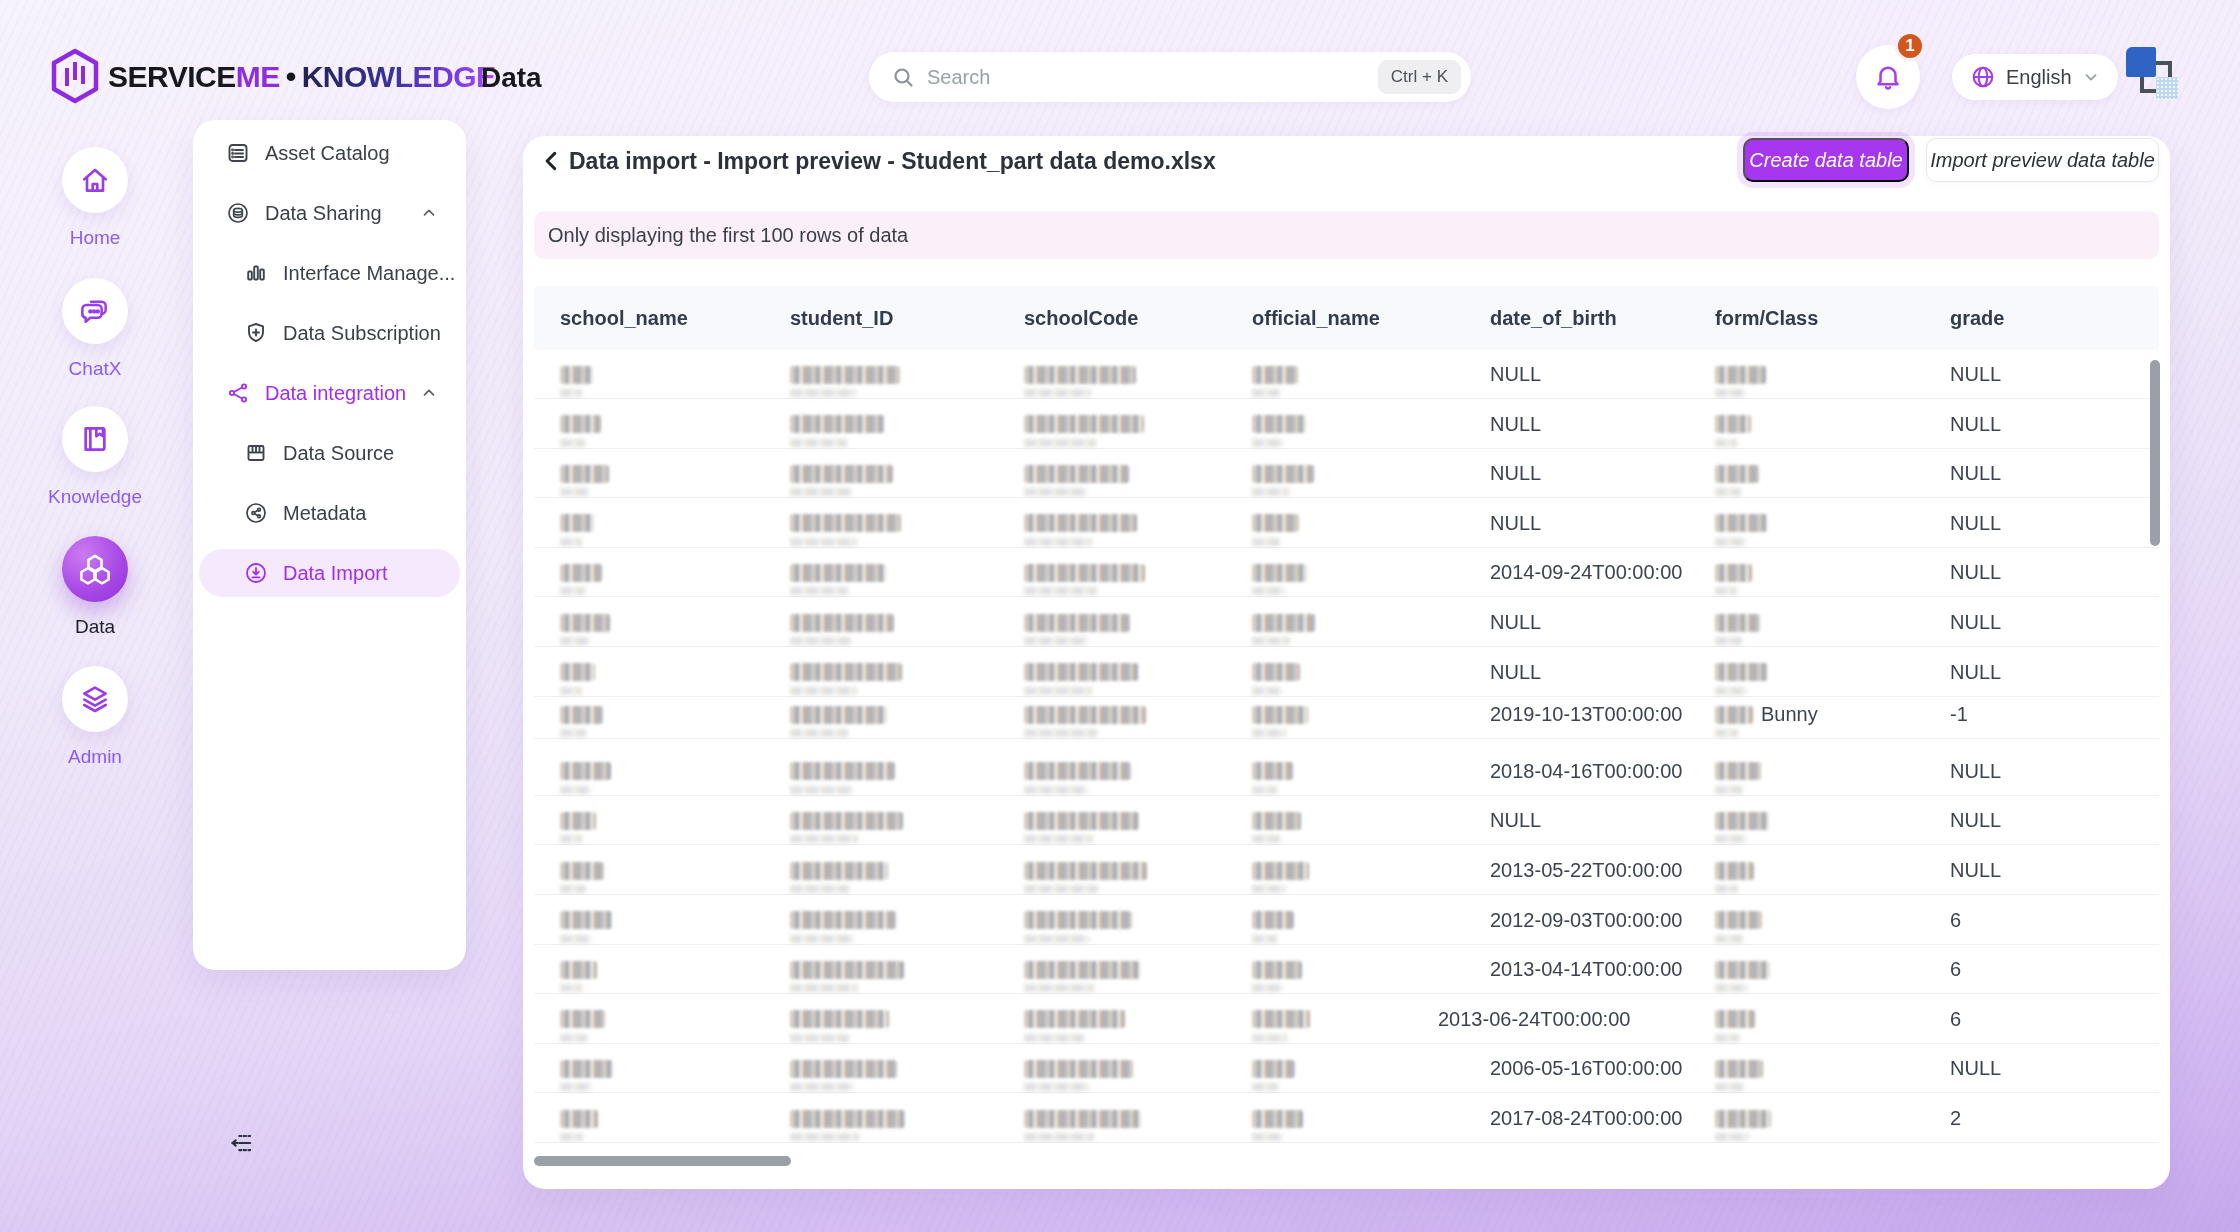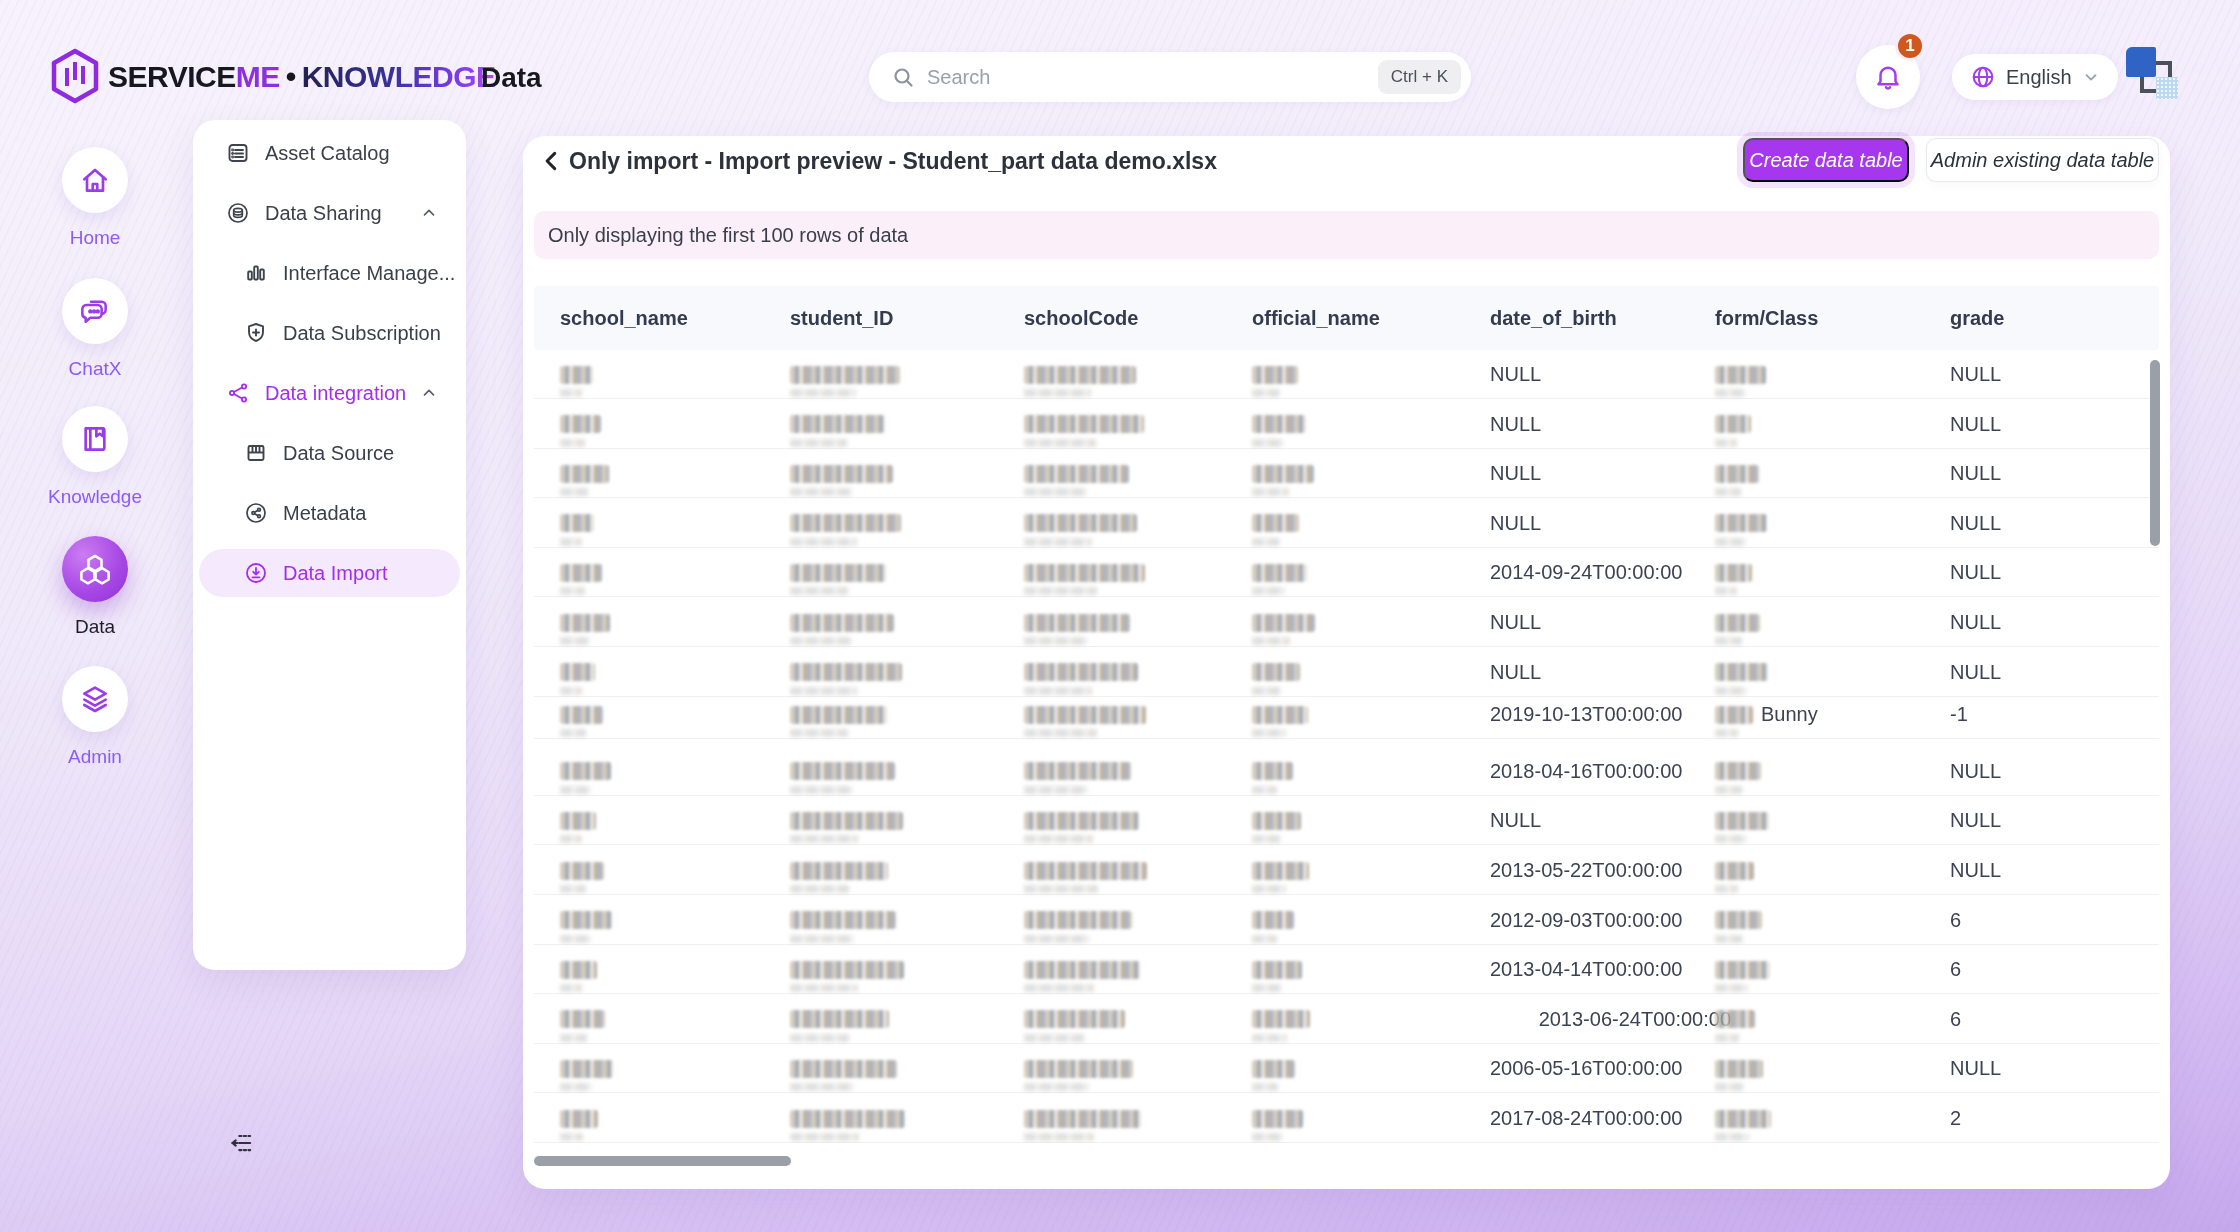--- a/index.html
+++ b/index.html
@@ -308,23 +308,23 @@
   </div>
 </div>
 
 <div class="panel panel-main">
   <div class="crumb-row">
     <div class="back-ic">
       <svg width="26" height="26" viewBox="0 0 24 24" fill="none" stroke="currentColor" stroke-width="2.8" stroke-linecap="round" stroke-linejoin="round">
           <path d="M14.5 5 L7.5 12 l7 7"></path>
         </svg>
     </div>
-    <div class="crumb-text">Only import - Import preview - Student_part data demo.xlsx</div>
+    <div class="crumb-text">Data import - Import preview - Student_part data demo.xlsx</div>
     <button class="btn btn-create">Create data table</button>
-    <button class="btn btn-import">Admin existing data table</button>
+    <button class="btn btn-import">Import preview data table</button>
   </div>
 
   <div class="banner">
     <span>Only displaying the first 100 rows of data</span>
   </div>
 
   <div class="thead">
       <div class="th" style="left: 26px; width: 230px;">school_name</div>
       <div class="th" style="left: 256px; width: 234px;">student_ID</div>
       <div class="th" style="left: 490px; width: 228px;">schoolCode</div>
@@ -709,21 +709,21 @@
           <div class="redact-sub" style="width: 59.4px;"></div>
         </div>
         <div class="td" style="left: 490px; width: 228px;">
           <div class="redact" style="width: 101px;"></div>
           <div class="redact-sub" style="width: 60.6px;"></div>
         </div>
         <div class="td" style="left: 718px; width: 238px;">
           <div class="redact" style="width: 58px;"></div>
           <div class="redact-sub" style="width: 34.8px;"></div>
         </div>
-        <div class="td" style="left: 972px; width: 225px; justify-content: flex-end;">
+        <div class="td" style="left: 904px; width: 225px;">
           <span>2013-06-24T00:00:00</span>
         </div>
         <div class="td" style="left: 1181px; width: 235px;">
           <div class="redact" style="width: 40px;"></div>
           <div class="redact-sub" style="width: 24px;"></div>
         </div>
         <div class="td" style="left: 1416px; width: 208px;">
           <span>6</span>
         </div>
       </div>

